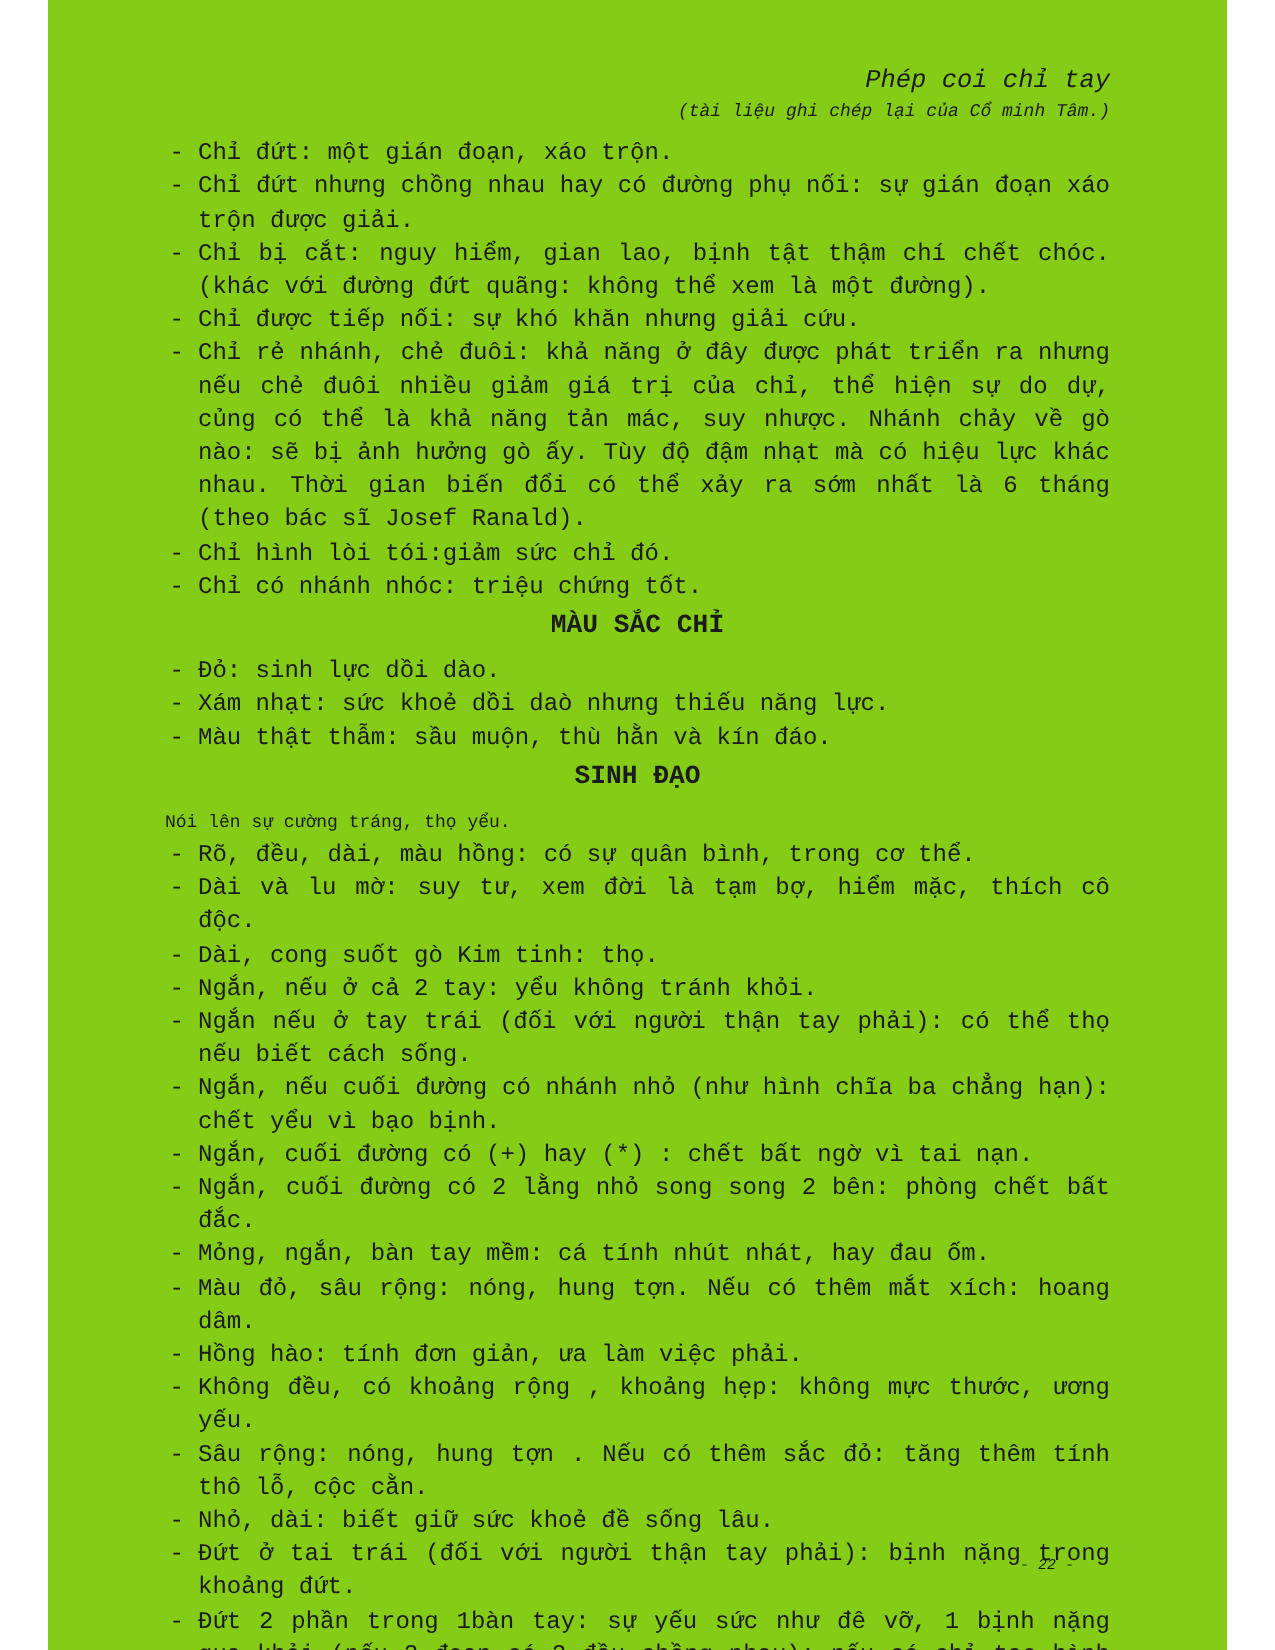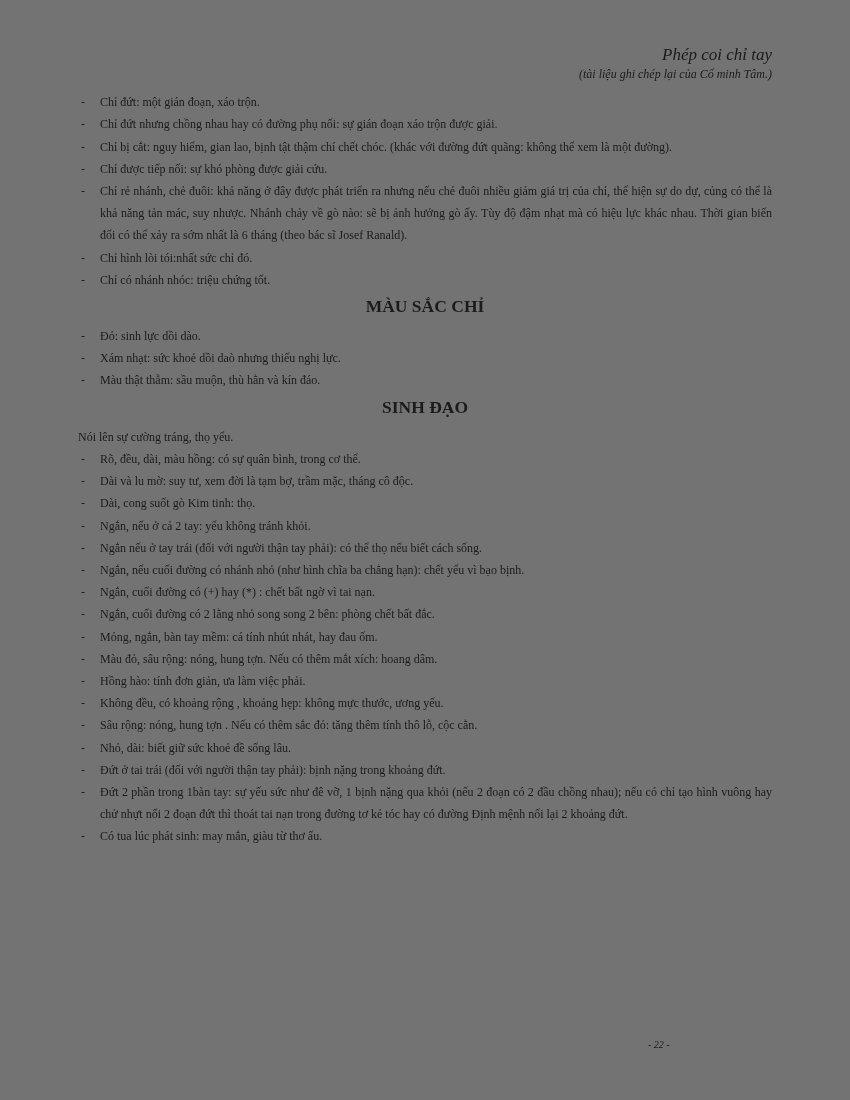--- a/index.html
+++ b/index.html
@@ -2,27 +2,27 @@
 <html lang="vi"><head>
 <meta charset="utf-8">
 <style>
   html, body {
     margin: 0;
     padding: 0;
     background: #ffffff;
   }
   .page {
     position: relative;
-    width: 850px;
+    width: 786px;
     height: 1100px;
     margin: 0 auto;
     box-sizing: border-box;
-    background: #737373;
+    background: #84cc16;
     color: #1b1b1b;
-    font-family: Liberation Serif, serif;
+    font-family: Liberation Mono, monospace;
     padding: 44px 78px 0 78px;
     overflow: hidden;
   }
   .doc-header {
     text-align: right;
     line-height: 1.25;
   }
   .doc-title {
     font-style: italic;
     font-size: 17px;
@@ -49,21 +49,21 @@
     text-align: justify;
   }
   ul.bullet-list {
     list-style: none;
     margin: 0;
     padding: 0;
   }
   li.list-item {
     position: relative;
     padding-left: 22px;
-    font-size: 12px;
+    font-size: 16px;
     line-height: 22.2px;
     text-align: justify;
   }
   li.list-item::before {
     content: "-";
     position: absolute;
     left: 3px;
     top: 0;
   }
   .doc-footer {
@@ -83,40 +83,40 @@
     <div class="doc-title">Phép coi chỉ tay</div>
     <div class="doc-subtitle">(tài liệu ghi chép lại của Cổ minh Tâm.)</div>
   </div>
 
   <div class="content">
       <section>
         <ul class="bullet-list">
           <li class="list-item">Chỉ đứt: một gián đoạn, xáo trộn.</li>
           <li class="list-item">Chỉ đứt nhưng chồng nhau hay có đường phụ nối: sự gián đoạn xáo trộn được giải.</li>
           <li class="list-item">Chỉ bị cắt: nguy hiểm, gian lao, bịnh tật thậm chí chết chóc. (khác với đường đứt quãng: không thể xem là một đường).</li>
-          <li class="list-item">Chỉ được tiếp nối: sự khó phòng được giải cứu.</li>
+          <li class="list-item">Chỉ được tiếp nối: sự khó khăn nhưng giải cứu.</li>
           <li class="list-item">Chỉ rẻ nhánh, chẻ đuôi: khả năng ở đây được phát triển ra nhưng nếu chẻ đuôi nhiều giảm giá trị của chỉ, thể hiện sự do dự, củng có thể là khả năng tản mác, suy nhược. Nhánh chảy về gò nào: sẽ bị ảnh hưởng gò ấy. Tùy độ đậm nhạt mà có hiệu lực khác nhau. Thời gian biến đổi có thể xảy ra sớm nhất là 6 tháng (theo bác sĩ Josef Ranald).</li>
-          <li class="list-item">Chỉ hình lòi tói:nhất sức chỉ đó.</li>
+          <li class="list-item">Chỉ hình lòi tói:giảm sức chỉ đó.</li>
           <li class="list-item">Chỉ có nhánh nhóc: triệu chứng tốt.</li>
         </ul>
       </section>
       <section>
         <h2 class="section-heading">MÀU SẮC CHỈ</h2>
         <ul class="bullet-list">
           <li class="list-item">Đỏ: sinh lực dồi dào.</li>
-          <li class="list-item">Xám nhạt: sức khoẻ dồi daò nhưng thiếu nghị lực.</li>
+          <li class="list-item">Xám nhạt: sức khoẻ dồi daò nhưng thiếu năng lực.</li>
           <li class="list-item">Màu thật thẫm: sầu muộn, thù hằn và kín đáo.</li>
         </ul>
       </section>
       <section>
         <h2 class="section-heading">SINH ĐẠO</h2>
         <p class="section-intro">Nói lên sự cường tráng, thọ yểu.</p>
         <ul class="bullet-list">
           <li class="list-item">Rõ, đều, dài, màu hồng: có sự quân bình, trong cơ thể.</li>
-          <li class="list-item">Dài và lu mờ: suy tư, xem đời là tạm bợ, trầm mặc, tháng cô độc.</li>
+          <li class="list-item">Dài và lu mờ: suy tư, xem đời là tạm bợ, hiểm mặc, thích cô độc.</li>
           <li class="list-item">Dài, cong suốt gò Kim tinh: thọ.</li>
           <li class="list-item">Ngắn, nếu ở cả 2 tay: yểu không tránh khỏi.</li>
           <li class="list-item">Ngắn nếu ở tay trái (đối với người thận tay phải): có thể thọ nếu biết cách sống.</li>
           <li class="list-item">Ngắn, nếu cuối đường có nhánh nhỏ (như hình chĩa ba chẳng hạn): chết yểu vì bạo bịnh.</li>
           <li class="list-item">Ngắn, cuối đường có (+) hay (*) : chết bất ngờ vì tai nạn.</li>
           <li class="list-item">Ngắn, cuối đường có 2 lằng nhỏ song song 2 bên: phòng chết bất đắc.</li>
           <li class="list-item">Mỏng, ngắn, bàn tay mềm: cá tính nhút nhát, hay đau ốm.</li>
           <li class="list-item">Màu đỏ, sâu rộng: nóng, hung tợn. Nếu có thêm mắt xích: hoang dâm.</li>
           <li class="list-item">Hồng hào: tính đơn giản, ưa làm việc phải.</li>
           <li class="list-item">Không đều, có khoảng rộng , khoảng hẹp: không mực thước, ương yếu.</li>

